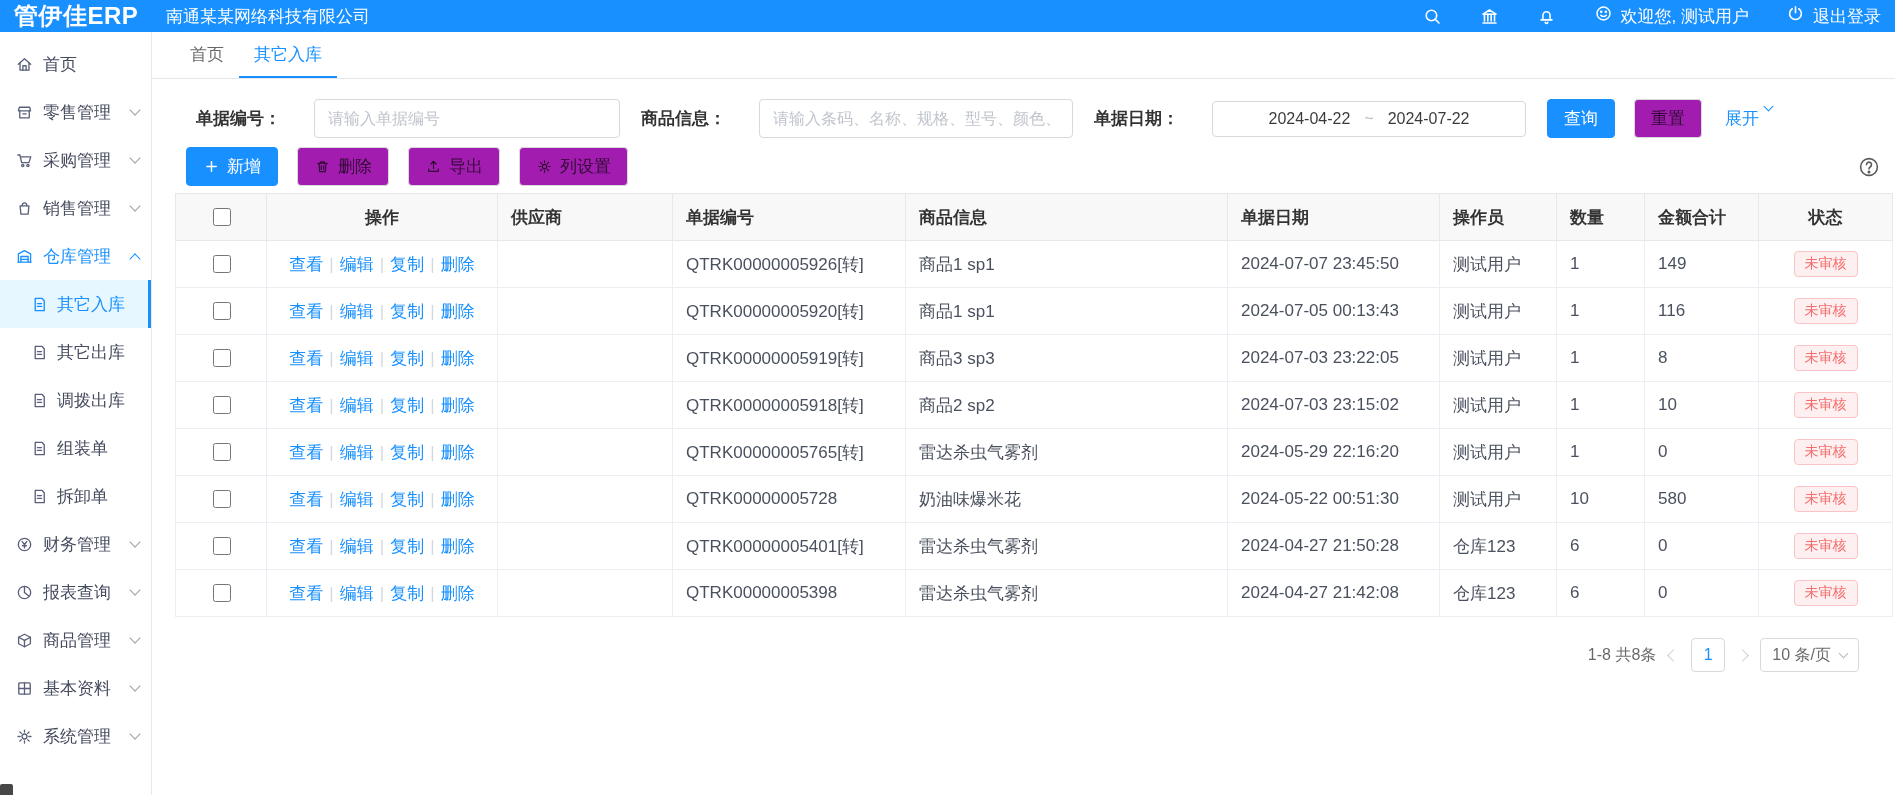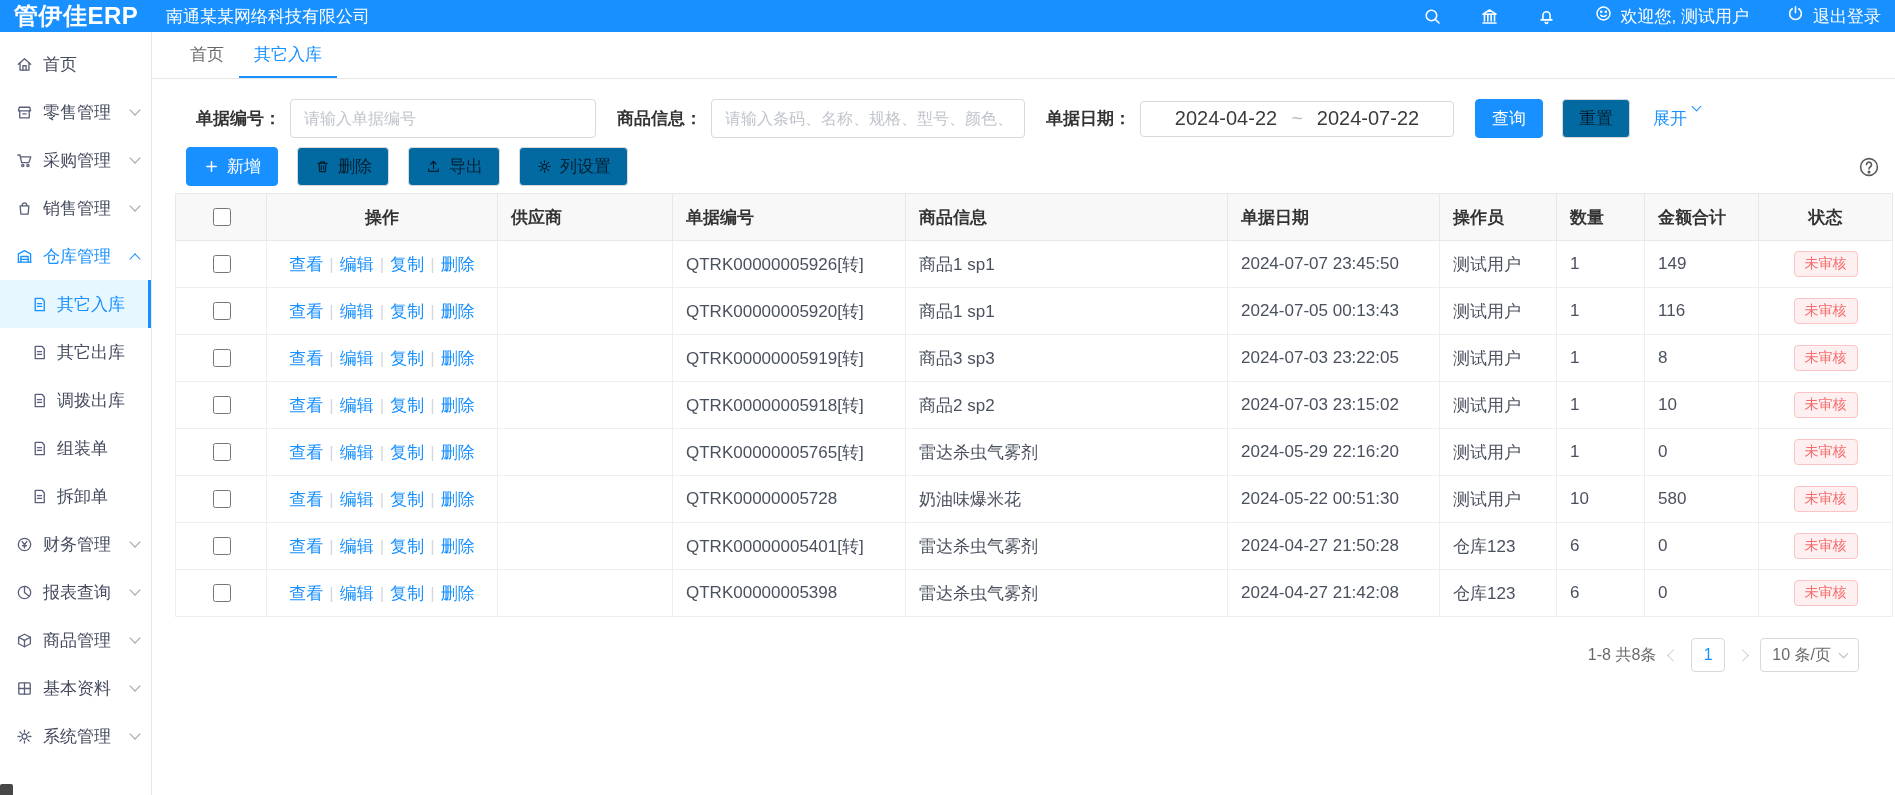--- a/index.html
+++ b/index.html
@@ -46,24 +46,24 @@
   
   .tabs{height:47px;border-bottom:1px solid var(--border);display:flex;align-items:stretch;padding-left:23px;flex-shrink:0;}
   .tab{padding:0 15px;display:flex;align-items:center;font-size:17px;color:var(--text2);cursor:pointer;border-bottom:2px solid transparent;}
   .tab.active{color:var(--blue);border-bottom-color:var(--blue);}
 
   
   .filters{display:flex;align-items:center;padding-left:44px;margin-top:20px;flex-shrink:0;}
   .f-label{font-weight:600;color:#333;margin-right:9px;white-space:nowrap;}
   .f-input{height:39px;border:1px solid #d9d9d9;border-radius:4px;padding:0 13px;font-size:16px;color:var(--text);outline:none;font-family:inherit;}
   .f-input::placeholder{color:#c0c4cc;}
-  .f-group{display:flex;align-items:center;margin-right:21px;}
-  .date-box{height:36px;width:314px;border:1px solid #d9d9d9;border-radius:4px;display:flex;align-items:center;justify-content:center;gap:14px;font-size:20px;color:var(--text);cursor:pointer;}
+  .f-group{display:flex;align-items:center;margin-right:21px;gap:24px;}
+  .date-box{height:36px;width:314px;border:1px solid #d9d9d9;border-radius:4px;display:flex;align-items:center;justify-content:center;gap:14px;font-size:16px;color:var(--text);cursor:pointer;}
   .date-sep{color:#b8bcc4;}
-  .btn{height:39px;display:inline-flex;align-items:center;gap:7px;padding:0 16px;border:1px solid #d9d9d9;border-radius:4px;background:#0369a1;color:rgba(0,0,0,.70);font-size:17px;cursor:pointer;font-family:inherit;white-space:nowrap;}
+  .btn{height:39px;display:inline-flex;align-items:center;gap:7px;padding:0 16px;border:1px solid #d9d9d9;border-radius:4px;background:#a21caf;color:rgba(0,0,0,.70);font-size:17px;cursor:pointer;font-family:inherit;white-space:nowrap;}
   .btn.primary{background:var(--blue);border-color:var(--blue);color:#fff;}
   .btn-search{margin-right:19px;}
   .expand-link{color:var(--blue);display:inline-flex;align-items:flex-start;gap:6px;margin-left:23px;cursor:pointer;font-size:17px;}
   .chev-s{display:inline-block;width:7px;height:7px;border-right:1.6px solid var(--blue);border-bottom:1.6px solid var(--blue);transform:rotate(45deg);margin-top:-4px;}
   .svg-b{width:17px;height:17px;}
 
   
   .toolbar{display:flex;align-items:center;gap:19px;padding:0 14px 0 34px;margin-top:9px;flex-shrink:0;}
   .help{margin-left:auto;display:inline-flex;cursor:pointer;color:#595959;}
   .svg-q{width:24px;height:24px;}

